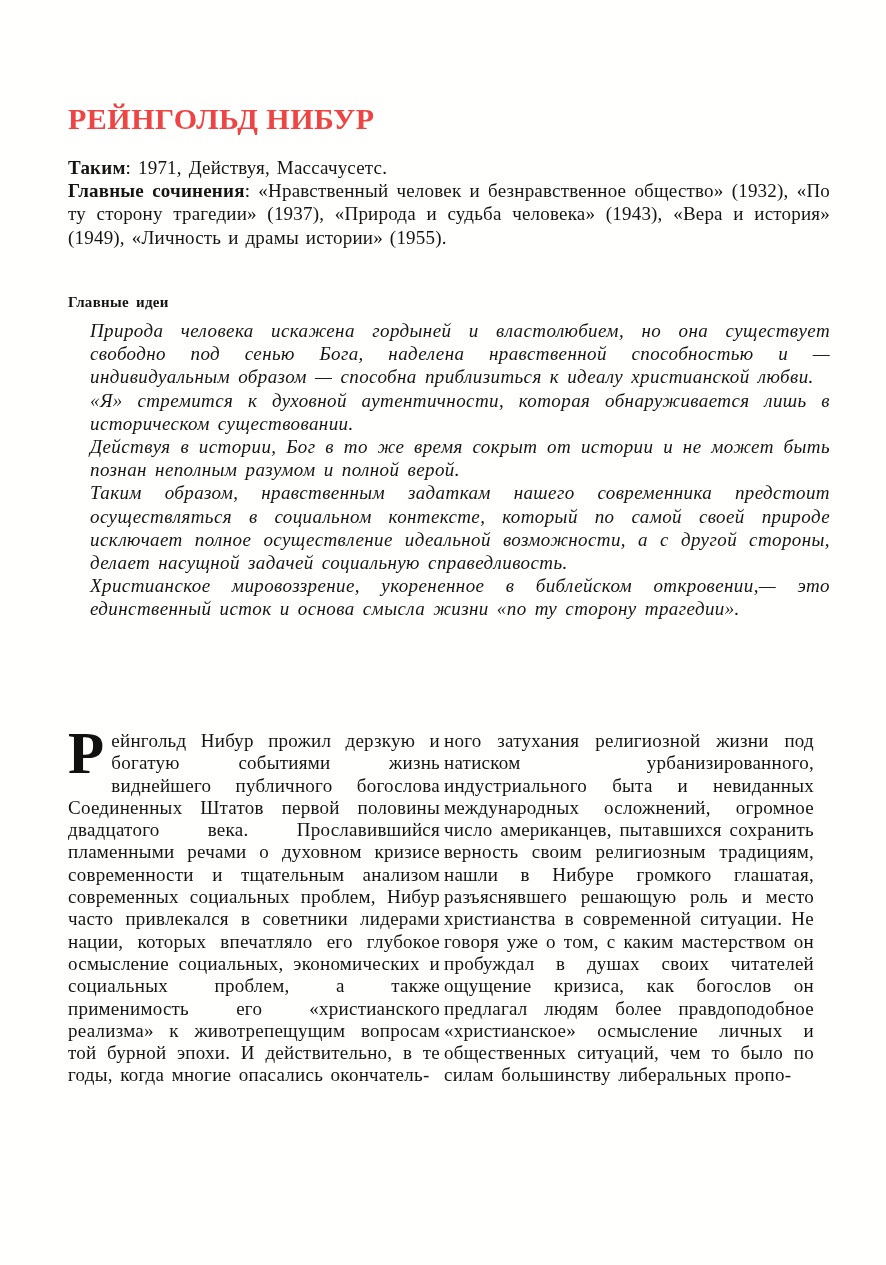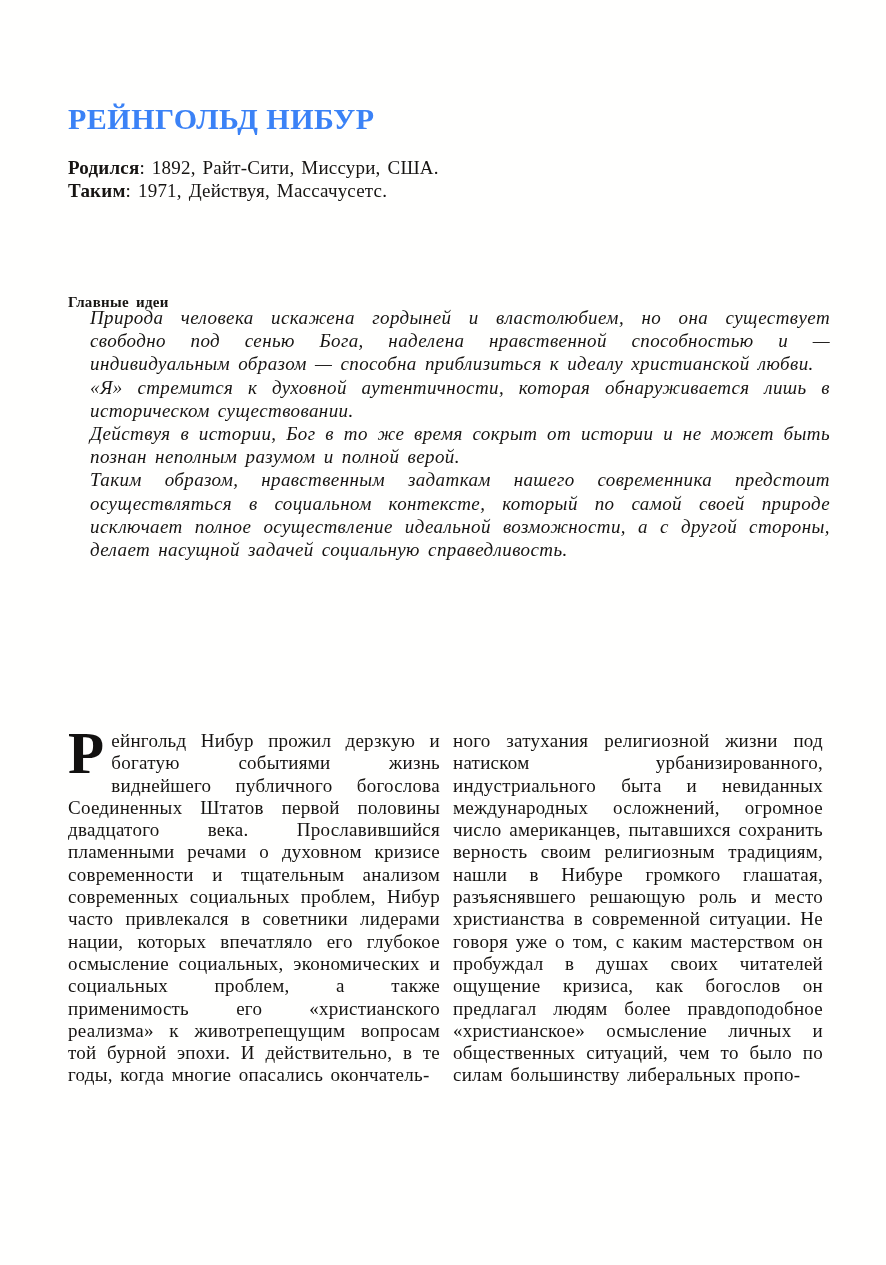--- a/index.html
+++ b/index.html
@@ -19,21 +19,21 @@
   }
   .page-title {
     position: absolute;
     left: 68px;
     top: 101px;
     margin: 0;
     font-size: 30px;
     line-height: 36px;
     font-weight: bold;
     letter-spacing: 0.5px;
-    color: #3b82f6;
+    color: #ef4444;
     white-space: nowrap;
   }
   .bio {
     position: absolute;
     left: 68px;
     width: 762px;
     top: 156px;
     font-size: 19px;
     line-height: 23.2px;
     letter-spacing: 0.2px;
@@ -50,21 +50,21 @@
     font-size: 15px;
     line-height: 23px;
     font-weight: bold;
     letter-spacing: 0.3px;
     word-spacing: 3px;
   }
   .ideas-block {
     position: absolute;
     left: 90px;
     width: 740px;
-    top: 306px;
+    top: 319px;
     font-style: italic;
     font-size: 19px;
     line-height: 23.2px;
     letter-spacing: 0.4px;
     word-spacing: 3px;
     text-align: justify;
   }
   .ideas-block p { margin: 0; }
   .columns {
     position: absolute;
@@ -75,58 +75,59 @@
   .col {
     position: absolute;
     top: 0;
     font-size: 19px;
     line-height: 22.3px;
     letter-spacing: 0.25px;
     word-spacing: 2.5px;
     text-align: justify;
   }
   .col-left  { left: 0;    width: 372px; }
-  .col-right { left: 385px; width: 370px; }
+  .col-right { left: 376px; width: 370px; }
   .dropcap {
     float: left;
     font-size: 59px;
     line-height: 45px;
     font-weight: bold;
     padding: 1px 7px 0 0;
     color: #121110;
   }
 </style>
 </head>
 <body>
 
 <main class="page">
 
   <h1 class="page-title">РЕЙНГОЛЬД НИБУР</h1>
 
   <section class="bio">
 
-      <p class="bio-line"><b class="lead">Родился</b><span>: 1892, Райт-Сити, Миссури, США.</span></p>
 
       <p class="bio-line"><b class="lead">Таким</b><span>: 1971, Действуя, Массачусетс.</span></p>
 
+      <p class="bio-line"><b class="lead">Главные сочинения</b><span>: «Нравственный человек и безнравственное общество» (1932), «По ту сторону трагедии» (1937), «Природа и судьба человека» (1943), «Вера и история» (1949), «Личность и драмы истории» (1955).</span></p>
     </section>
 
   <h2 class="ideas-heading">Главные идеи</h2>
 
   <section class="ideas-block">
 
       <p>Природа человека искажена гордыней и властолюбием, но она существует свободно под сенью Бога, наделена нравственной способностью и — индивидуальным образом — способна приблизиться к идеалу христианской любви.</p>
 
       <p>«Я» стремится к духовной аутентичности, которая обнаруживается лишь в историческом существовании.</p>
 
       <p>Действуя в истории, Бог в то же время сокрыт от истории и не может быть познан неполным разумом и полной верой.</p>
 
       <p>Таким образом, нравственным задаткам нашего современника предстоит осуществляться в социальном контексте, который по самой своей природе исключает полное осуществление идеальной возможности, а с другой стороны, делает насущной задачей социальную справедливость.</p>
 
 
+      <p>Христианское мировоззрение, укорененное в библейском откровении,— это единственный исток и основа смысла жизни «по ту сторону трагедии».</p>
     </section>
 
   <section class="columns">
     <div class="col col-left">
       <span class="dropcap">Р</span><span>ейнгольд Нибур прожил дерзкую и богатую событиями жизнь виднейшего публичного богослова Соединенных Штатов первой половины двадцатого века. Прославившийся пламенными речами о духовном кризисе современности и тщательным анализом современных социальных проблем, Нибур часто привлекался в советники лидерами нации, которых впечатляло его глубокое осмысление социальных, экономических и социальных проблем, а также применимость его «христианского реализма» к животрепещущим вопросам той бурной эпохи. И действительно, в те годы, когда многие опасались окончатель-</span>
     </div>
     <div class="col col-right">ного затухания религиозной жизни под натиском урбанизированного, индустриального быта и невиданных международных осложнений, огромное число американцев, пытавшихся сохранить верность своим религиозным традициям, нашли в Нибуре громкого глашатая, разъяснявшего решающую роль и место христианства в современной ситуации. Не говоря уже о том, с каким мастерством он пробуждал в душах своих читателей ощущение кризиса, как богослов он предлагал людям более правдоподобное «христианское» осмысление личных и общественных ситуаций, чем то было по силам большинству либеральных пропо-</div>
   </section>
 
 </main>

